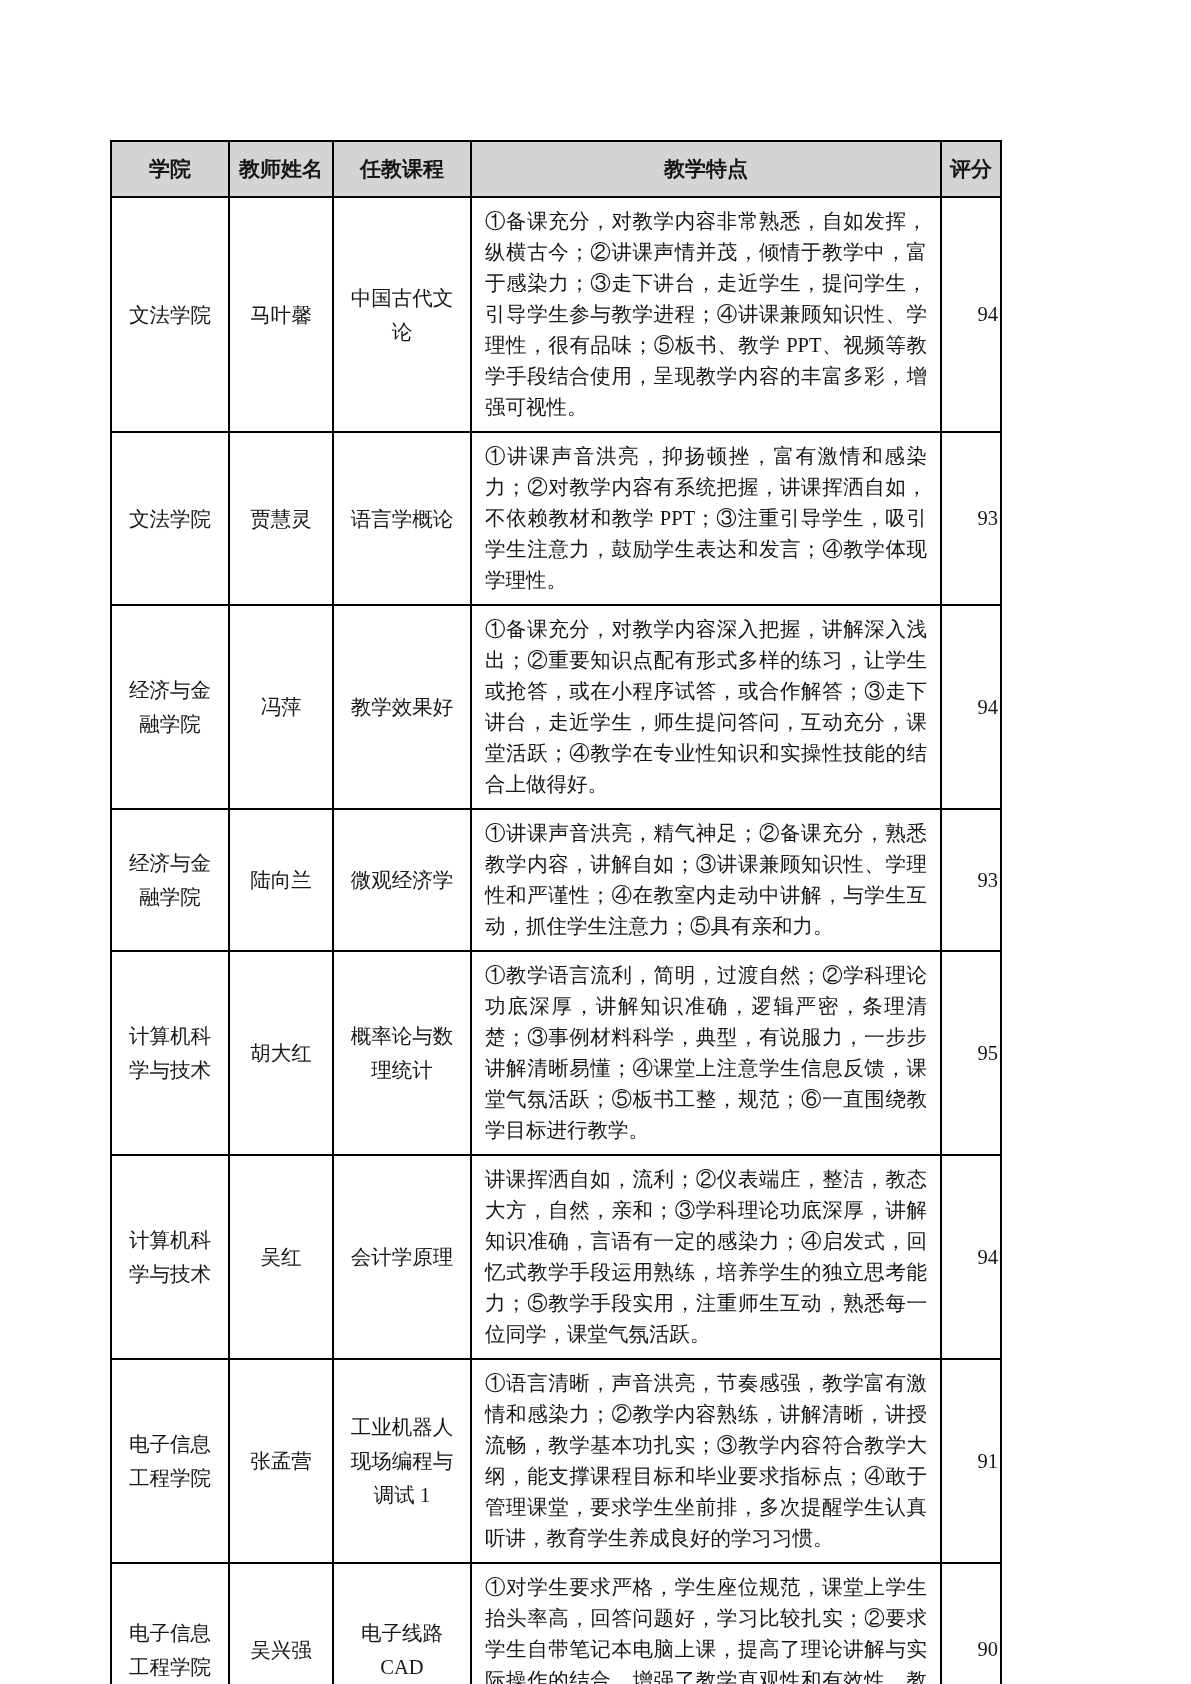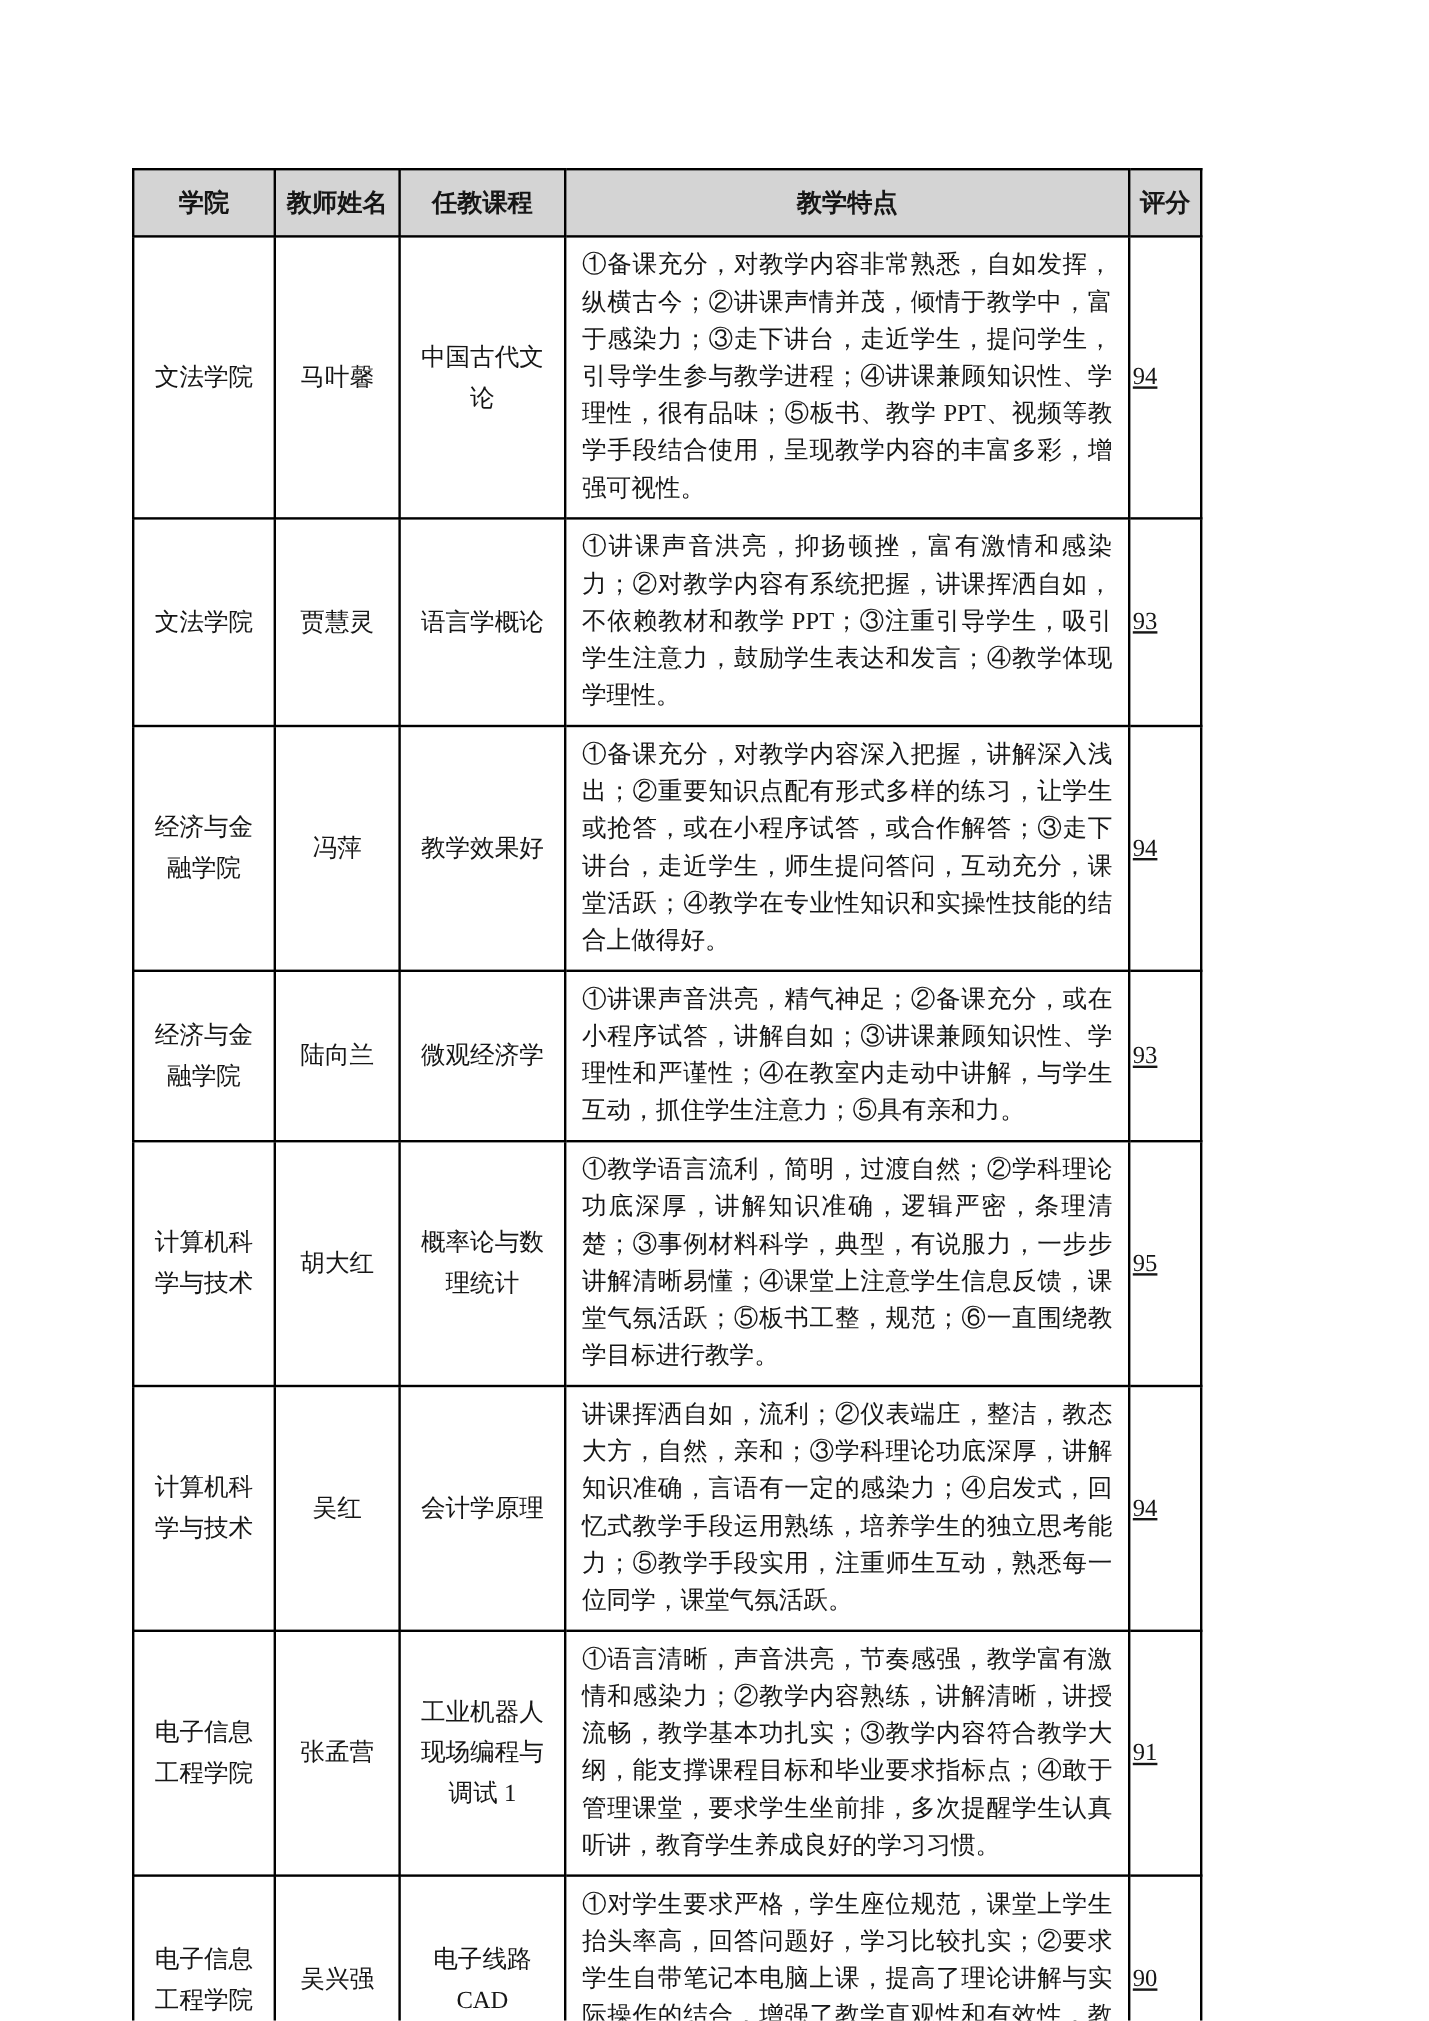--- a/index.html
+++ b/index.html
@@ -50,23 +50,22 @@
     line-height: 34px;
   }
   td.c-features {
     text-align: justify;
     text-justify: inter-character;
     padding: 8px 13px;
     line-height: 31px;
     border-radius: 24px;
   }
   td.c-score {
-    text-align: left;
+    text-align: right;
     padding: 4px 2px;
-    text-decoration: underline;
   }
   .page-number {
     position: absolute;
     left: 0;
     top: 1478px;
     width: 100%;
     text-align: center;
     font-size: 19px;
   }
 </style>
@@ -111,21 +110,21 @@
         <td class="c-college">经济与金融学院</td>
         <td class="c-teacher">冯萍</td>
         <td class="c-course">教学效果好</td>
         <td class="c-features">①备课充分，对教学内容深入把握，讲解深入浅出；②重要知识点配有形式多样的练习，让学生或抢答，或在小程序试答，或合作解答；③走下讲台，走近学生，师生提问答问，互动充分，课堂活跃；④教学在专业性知识和实操性技能的结合上做得好。</td>
         <td class="c-score">94</td>
       </tr>
       <tr>
         <td class="c-college">经济与金融学院</td>
         <td class="c-teacher">陆向兰</td>
         <td class="c-course">微观经济学</td>
-        <td class="c-features">①讲课声音洪亮，精气神足；②备课充分，或在小程序试答，讲解自如；③讲课兼顾知识性、学理性和严谨性；④在教室内走动中讲解，与学生互动，抓住学生注意力；⑤具有亲和力。</td>
+        <td class="c-features">①讲课声音洪亮，精气神足；②备课充分，熟悉教学内容，讲解自如；③讲课兼顾知识性、学理性和严谨性；④在教室内走动中讲解，与学生互动，抓住学生注意力；⑤具有亲和力。</td>
         <td class="c-score">93</td>
       </tr>
       <tr>
         <td class="c-college">计算机科学与技术</td>
         <td class="c-teacher">胡大红</td>
         <td class="c-course">概率论与数理统计</td>
         <td class="c-features">①教学语言流利，简明，过渡自然；②学科理论功底深厚，讲解知识准确，逻辑严密，条理清楚；③事例材料科学，典型，有说服力，一步步讲解清晰易懂；④课堂上注意学生信息反馈，课堂气氛活跃；⑤板书工整，规范；⑥一直围绕教学目标进行教学。</td>
         <td class="c-score">95</td>
       </tr>
       <tr>

